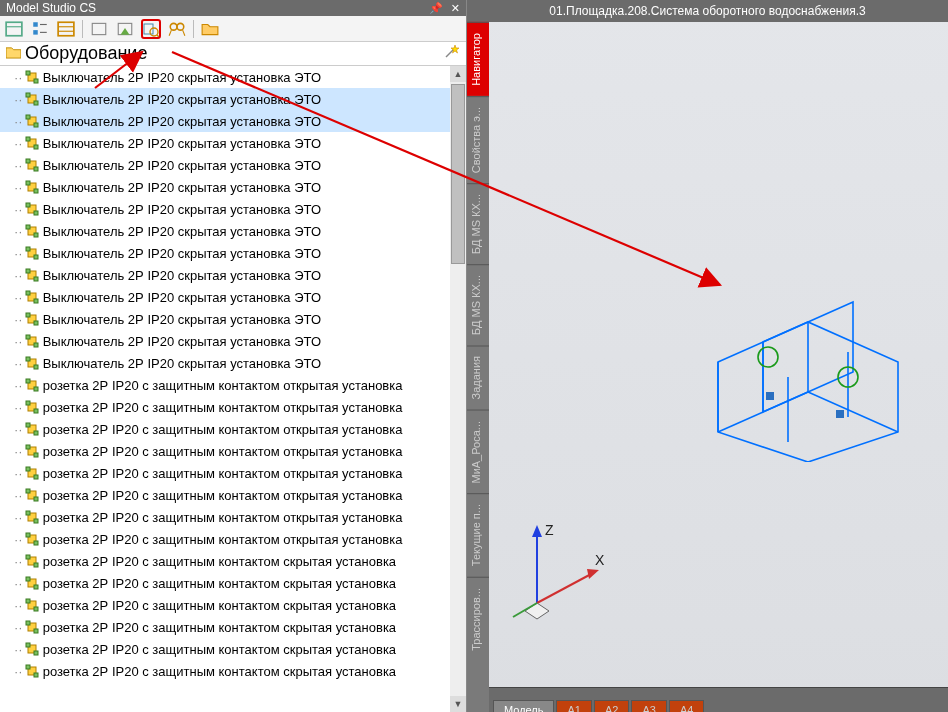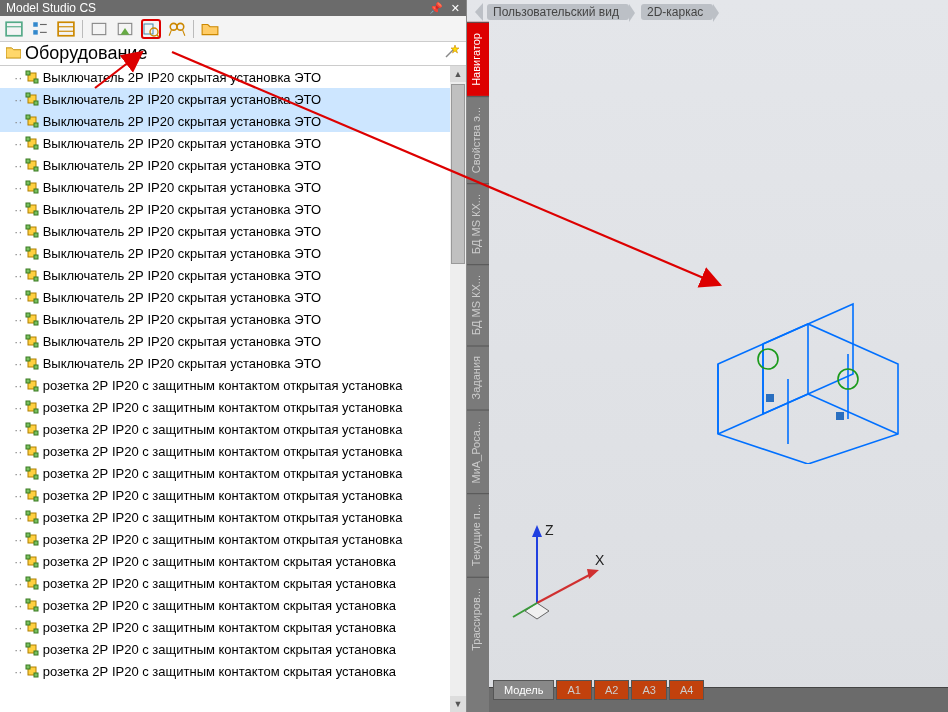--- a/index.html
+++ b/index.html
@@ -27,21 +27,21 @@
 .node-ico svg { width: 14px; height: 14px; }
 .right-pane { flex: 1; display: flex; flex-direction: column; background: linear-gradient(#e4e6ea, #dcdee2); position: relative; }
 .doc-title { height: 22px; background: #6b6b6b; color: #fff; font-size: 12px; display: flex; align-items: center; padding: 0 10px; justify-content: center; overflow: hidden; white-space: nowrap; }
 .tag-row { height: 24px; display: flex; align-items: center; padding: 4px 8px; gap: 4px; }
 .tag { background: #bcc0c6; border-radius: 3px; padding: 1px 10px 1px 6px; font-size: 12px; color: #444; position: relative; }
 .tag::after { content: ""; position: absolute; right: -6px; top: 0; width: 0; height: 0; border-top: 9px solid transparent; border-bottom: 9px solid transparent; border-left: 6px solid #bcc0c6; }
 .canvas { flex: 1; position: relative; }
 .side-tabs { position: absolute; left: 467px; top: 22px; width: 22px; bottom: 0; background: #7a7a7a; display: flex; flex-direction: column; }
 .stab { writing-mode: vertical-rl; transform: rotate(180deg); color: #ccc; font-size: 11px; padding: 10px 3px; text-align: center; border-bottom: 1px solid #555; cursor: pointer; white-space: nowrap; }
 .stab.active { background: #d00; color: #fff; }
-.bottom-tabs { height: 24px; background: #6b6b6b; display: flex; align-items: flex-end; padding: 12px 4px; gap: 2px; border-top: 1px solid #444; }
+.bottom-tabs { height: 24px; background: #6b6b6b; display: flex; align-items: flex-start; padding: 12px 4px; gap: 2px; border-top: 1px solid #444; }
 .btab { padding: 3px 10px; color: #ccc; font-size: 11px; border: 1px solid #555; background: #c2410c; }
 .btab.active { background: #888; color: #fff; }
 .axes { position: absolute; left: 30px; bottom: 60px; width: 110px; height: 110px; }
 .model3d { position: absolute; right: 30px; top: 260px; width: 230px; height: 180px; }
 .arrow-overlay { position: absolute; pointer-events: none; z-index: 50; }
 .folder-ico svg { width: 15px; height: 13px; }
 </style>
 </head>
 <body>
 
@@ -437,24 +437,22 @@
         </div>
       <div class="scrollbar">
         <div class="scroll-up">▲</div>
         <div class="scroll-thumb"></div>
         <div class="scroll-down" style="position:absolute;bottom:0;width:100%;">▼</div>
       </div>
     </div>
   </div>
 
   <div class="right-pane">
-    <div class="tag-row">
-      <span style="width:0;height:0;border-top:9px solid transparent;border-bottom:9px solid transparent;border-right:8px solid #bcc0c6;"></span>
-      <span class="tag">Пользовательский вид</span>
-      <span class="tag" style="margin-left:8px">2D-каркас</span>
+    <div class="doc-title">
+      <span>01.Площадка.208.Система оборотного водоснабжения.3</span>
     </div>
     <div class="canvas">
       <div class="model3d">
         <svg viewBox="0 0 230 180">
           <g stroke="#0070ff" stroke-width="1.6" fill="none">
             <path d="M30 80 L120 40 L210 80 L210 150 L120 180 L30 150 Z"></path>
             <path d="M30 80 L30 150"></path>
             <path d="M120 40 L120 110 L210 150"></path>
             <path d="M120 110 L30 150"></path>
             <path d="M75 60 L165 20 L165 90 L75 130 Z"></path>

